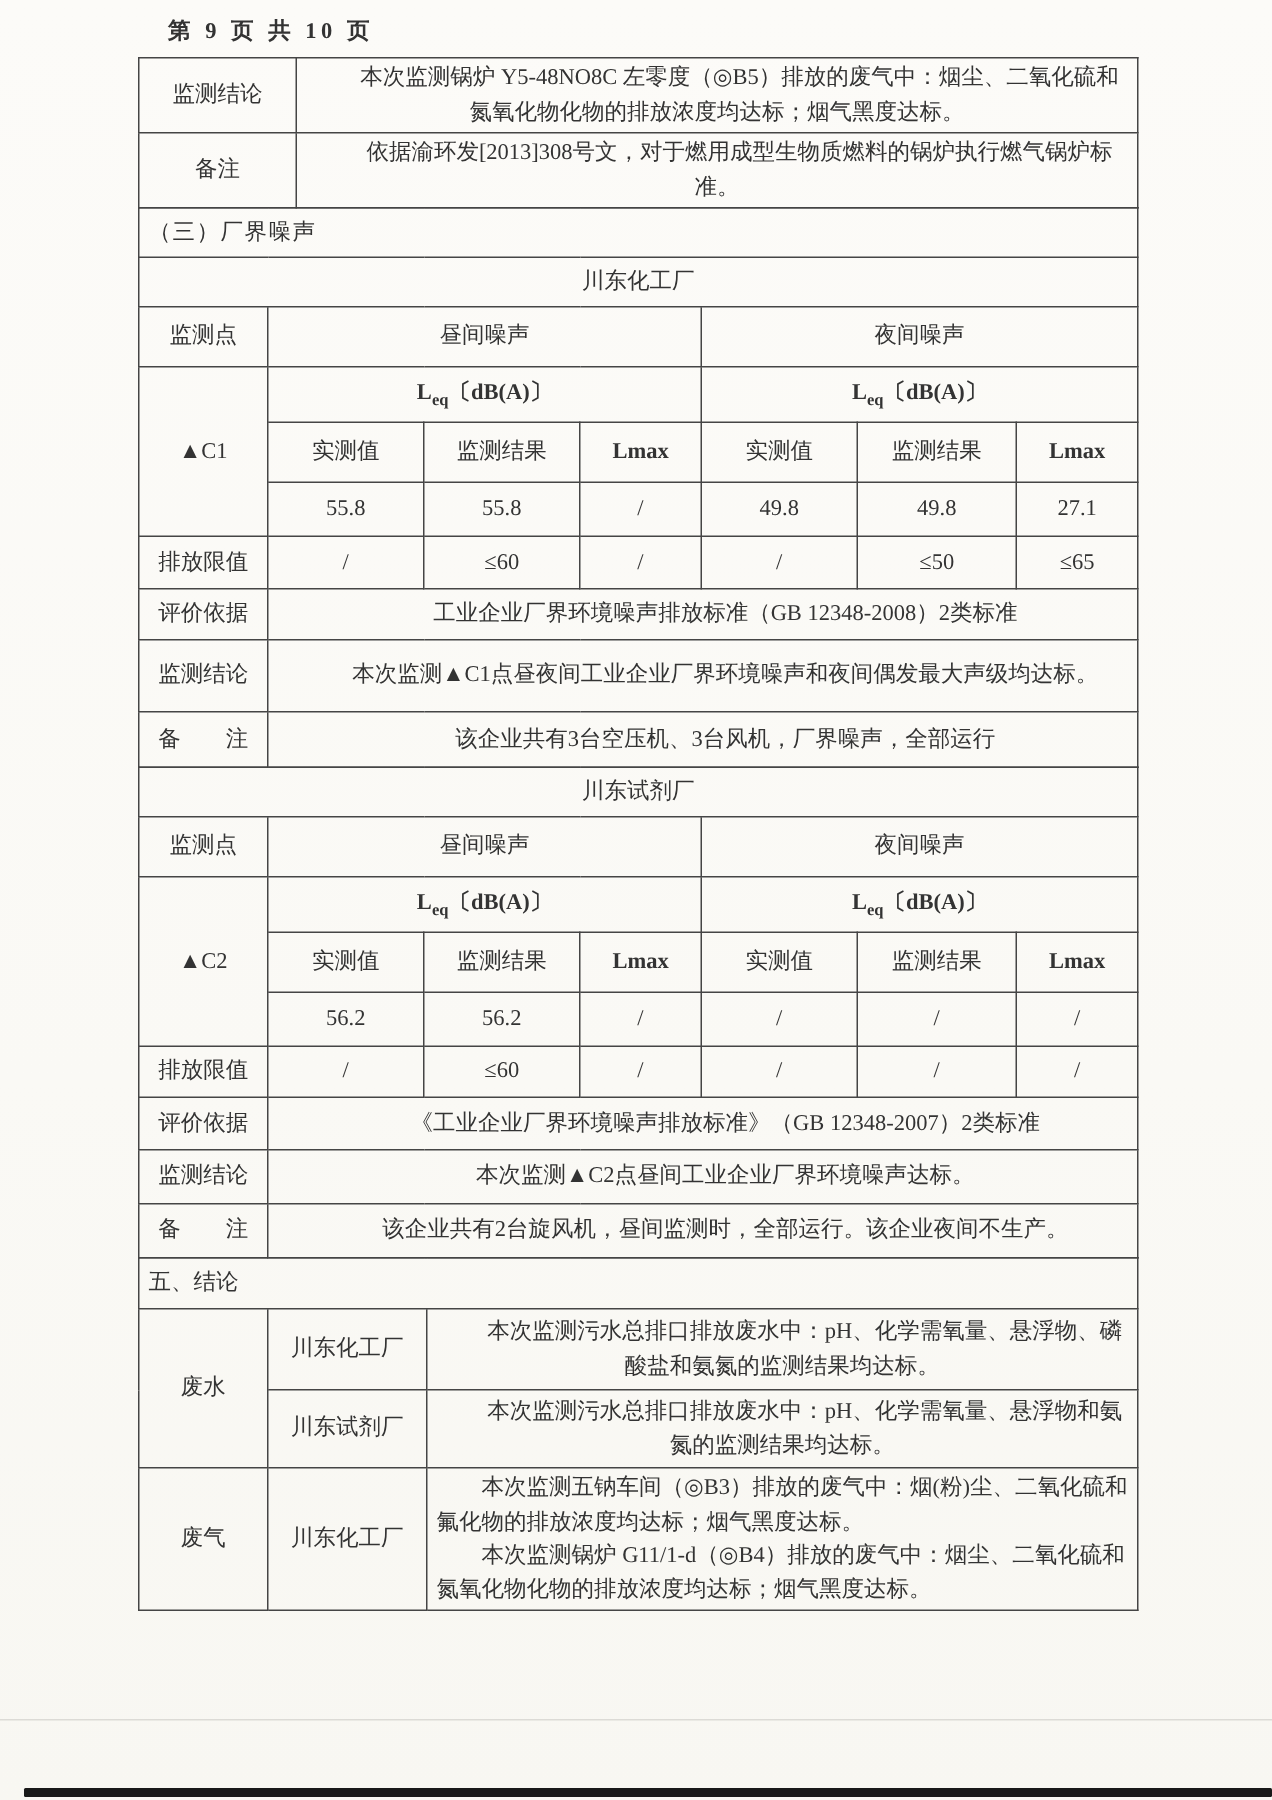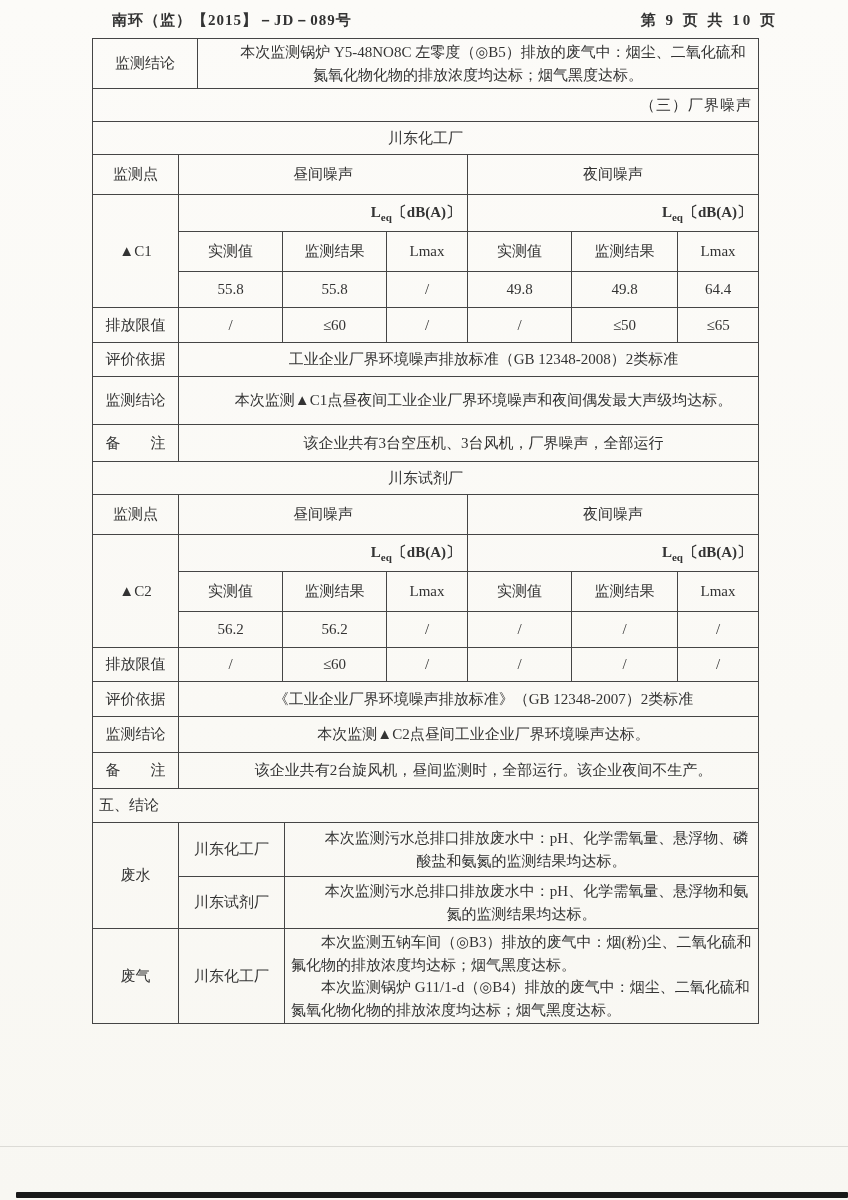--- a/index.html
+++ b/index.html
@@ -35,56 +35,59 @@
     border:1px solid #454545;
     font-size:15px;
     vertical-align:middle;
     padding:2px 6px;
     line-height:1.5;
     word-break:break-all;
   }
   .center { text-align:center;margin-left:48px; }
   .label-cell { text-align:center; }
   .text-cell { text-indent:2em; text-align:center; padding:2px 10px; }
-  .bold { font-weight:normal; }
-  .leq { font-weight:bold; font-size:16px; text-align:right; }
+  .bold { font-weight:bold; }
+  .leq { font-weight:bold; font-size:16px; text-align:center; }
   .leq sub { font-size:11px; font-weight:bold; }
-  .section-head { text-align:right; letter-spacing:1px; }
+  .section-head { text-align:left; letter-spacing:1px; }
   .conclusion-title-cell { text-align:left; padding-left:10px; }
   .multi-par p { margin:0; text-indent:2em; line-height:1.5; }
 
   .faint-line {
     position:absolute; left:0; top:1146px; width:848px; height:1px;
     background:#dcdbd6;
   }
   .bottom-bar {
     position:absolute; left:16px; top:1192px; width:832px; height:6px;
     background:#191919; border-radius:1px;
   }
 </style>
 </head>
 <body>
 
 <div class="page">
 
   <div class="page-header">
-    <span class="doc-number">南环（监）【2015】－JD－089号</span>
     <span class="page-indicator">第 9 页 共 10 页</span>
   </div>
 
   <table class="tbl">
     <colgroup>
         <col style="width:105px">
         <col style="width:561px">
       </colgroup>
     <tbody>
         <tr style="height:47px">
       <td class="label-cell">监测结论</td>
       <td class="text-cell">本次监测锅炉 Y5-48NO8C 左零度（◎B5）排放的废气中：烟尘、二氧化硫和氮氧化物化物的排放浓度均达标；烟气黑度达标。</td>
     </tr>
+    <tr style="height:48px">
+      <td class="label-cell">备注</td>
+      <td class="text-cell">依据渝环发[2013]308号文，对于燃用成型生物质燃料的锅炉执行燃气锅炉标准。</td>
+    </tr>
   </tbody>
     </table>
 
   <table class="tbl">
     <colgroup>
       <col style="width:86px">
         <col style="width:104px">
         <col style="width:104px">
         <col style="width:81px">
       <col style="width:104px">
@@ -115,21 +118,21 @@
       <td class="center">实测值</td>
       <td class="center">监测结果</td>
       <td class="center bold">Lmax</td>
     </tr>
     <tr style="height:36px">
       <td class="center">55.8</td>
       <td class="center">55.8</td>
       <td class="center">/</td>
       <td class="center">49.8</td>
       <td class="center">49.8</td>
-      <td class="center">64.4</td>
+      <td class="center">27.1</td>
     </tr>
     <tr style="height:35px">
       <td class="center">排放限值</td>
       <td class="center">/</td>
       <td class="center">≤60</td>
       <td class="center">/</td>
       <td class="center">/</td>
       <td class="center">≤50</td>
       <td class="center">≤65</td>
     </tr>

